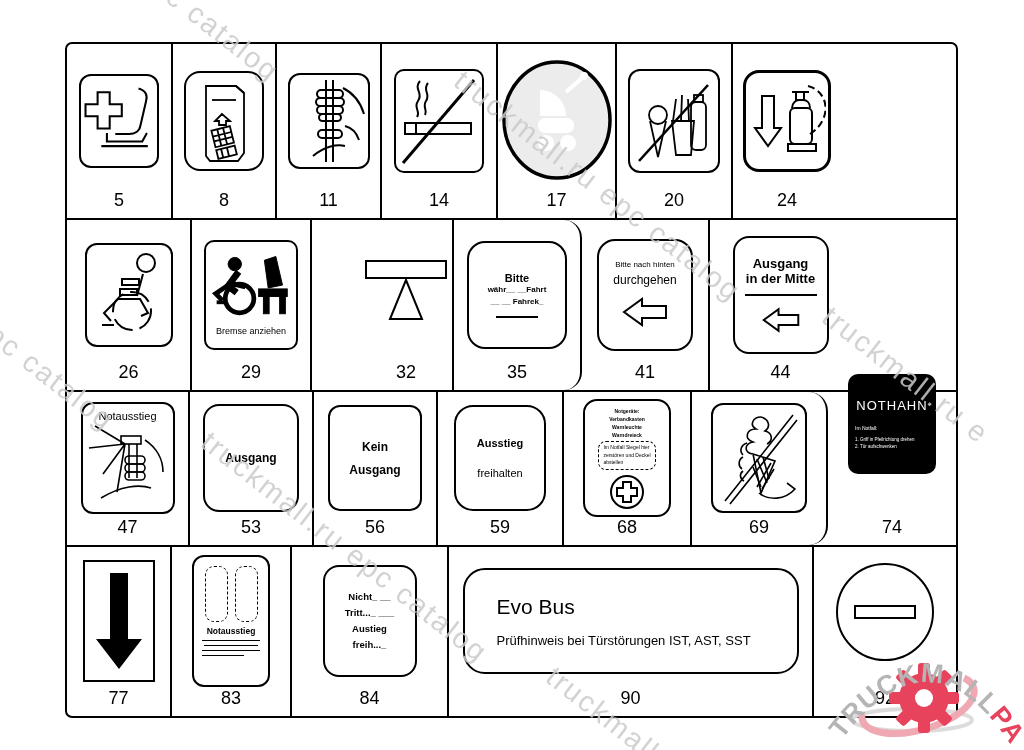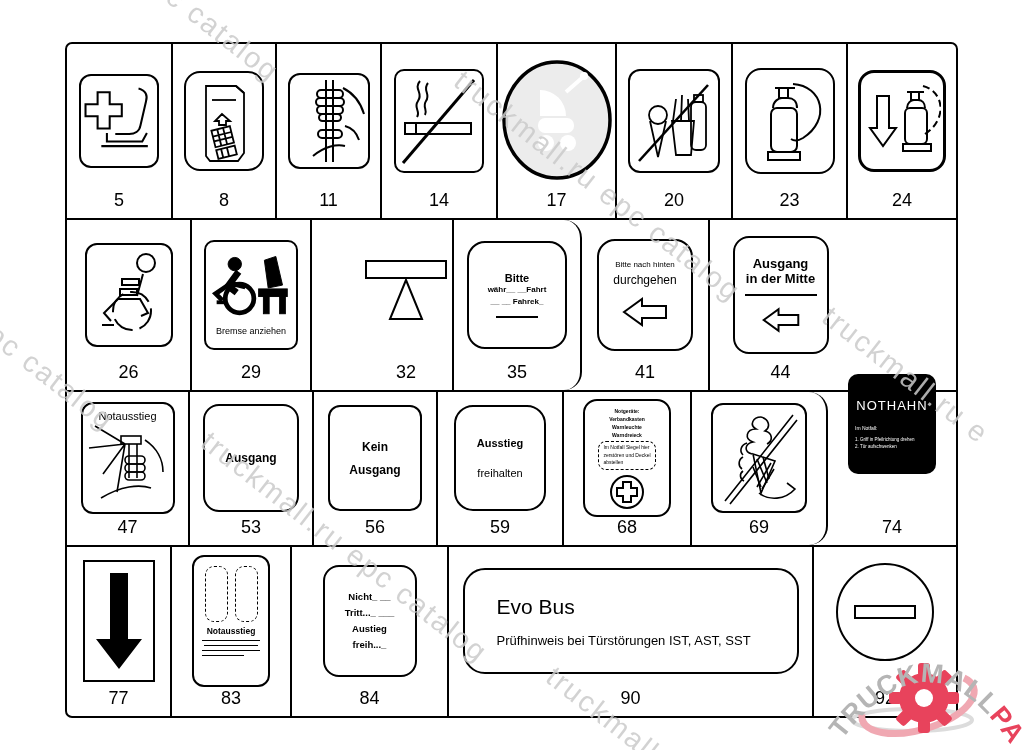--- a/index.html
+++ b/index.html
@@ -141,35 +141,20 @@
             <path d="M38 46 h22 l-3 34 h-15 z"></path>
             <rect x="60" y="20" width="9" height="7"></rect>
             <rect x="57" y="27" width="15" height="48" rx="5"></rect>
             <path d="M5 86 L74 10" stroke-width="2.6"></path>
           </svg>
         </div>
       </div>
       <div class="num">20</div>
     </div>
 
-    <div class="cell" style="flex:0 0 115px;">
-      <div class="art">
-        <div class="sbox" style="width:90px;height:106px;border-radius:16px;">
-          <svg width="78" height="94" viewBox="0 0 78 94" fill="none" stroke="#000" stroke-width="2">
-            <path d="M22 34 c0 -7 6 -10 9 -10 h6 c5 0 9 3 9 10"></path>
-            <rect x="20" y="34" width="26" height="44" rx="6"></rect>
-            <rect x="28" y="14" width="9" height="10"></rect>
-            <path d="M24 14 h20"></path>
-            <path d="M42 10 C72 12 80 46 52 64 c-5 3 -9 3 -12 1"></path>
-            <rect x="17" y="78" width="32" height="8"></rect>
-          </svg>
-        </div>
-      </div>
-      <div class="num">23</div>
-    </div>
 
     <div class="cell" style="flex:0 0 108px;">
       <div class="art">
         <div class="sbox" style="width:88px;height:102px;border-radius:16px;border-width:3px;">
           <svg width="78" height="90" viewBox="0 0 78 90" fill="none" stroke="#000" stroke-width="2">
             <path d="M14 20 v32 h-7 l13 18 13 -18 h-7 V20 z"></path>
             <path d="M44 32 c0 -5 4 -8 7 -8 h4 c4 0 7 3 7 8"></path>
             <rect x="42" y="32" width="22" height="36" rx="5"></rect>
             <rect x="48" y="16" width="8" height="8"></rect>
             <path d="M44 16 h17"></path>

